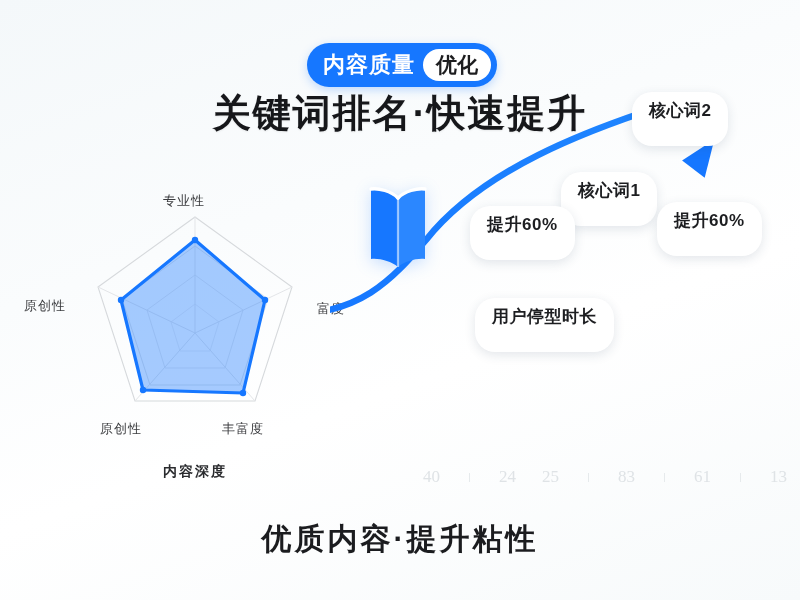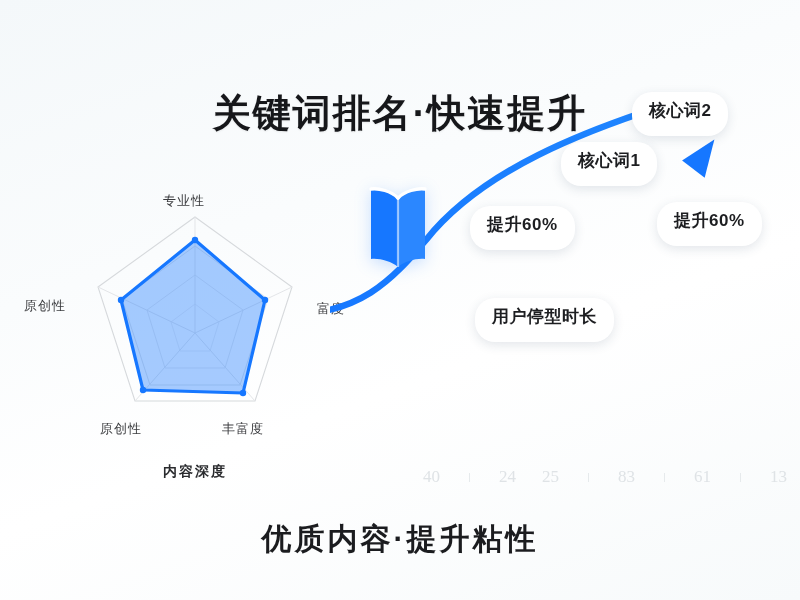--- a/index.html
+++ b/index.html
@@ -120,30 +120,30 @@
     width: 62px;
     height: 88px;
     filter: drop-shadow(0 4px 8px rgba(22,119,255,0.22));
   }
 
   
   .float-pill {
     position: absolute;
     background: #ffffff;
     border-radius: 20px;
-    padding: 7px 17px 14px;
+    padding: 7px 17px 24px;
     font-size: 17px;
     font-weight: 700;
     color: #1d1e21;
     white-space: nowrap;
     box-shadow: 0 3px 11px rgba(40,60,90,0.13);
     letter-spacing: 0.5px;
   }
   .pill-kw2   { left: 632px; top: 92px; }
-  .pill-kw1   { left: 561px; top: 142px; }
+  .pill-kw1   { left: 561px; top: 172px; }
   .pill-up-l  { left: 470px; top: 206px; }
   .pill-up-r  { left: 657px; top: 202px; }
   .pill-dwell { left: 475px; top: 298px; font-weight: 700; }
 
   
   #faint-scale {
     position: absolute;
     left: 410px;
     top: 464px;
     width: 390px;
@@ -164,20 +164,24 @@
     background: #e6eaec;
     flex: 0 0 1px;
     margin: 0 16px;
   }
 </style>
 </head>
 <body>
 
 <div id="canvas">
 
+  <div class="badge-pill">
+    <span class="badge-main">内容质量</span>
+    <span class="badge-sub">优化</span>
+  </div>
 
   <div class="main-title">关键词排名·快速提升</div>
 
   <div id="radar-chart">
     <svg width="330" height="250" viewBox="0 0 330 250">
       <g>
         <polygon points="165,12 262,82 225,196 105,196 68,82" fill="none" stroke="#d6d9dc" stroke-width="1.1"></polygon>
         <polygon points="165,41 238,94 210,180 120,180 92,94" fill="none" stroke="#dfe2e5" stroke-width="1"></polygon>
         <polygon points="165,70 213,105 195,163 135,163 117,105" fill="none" stroke="#e7e9eb" stroke-width="1"></polygon>
         <polygon points="165,99 189,117 180,146 150,146 141,117" fill="none" stroke="#eceef0" stroke-width="1"></polygon>

